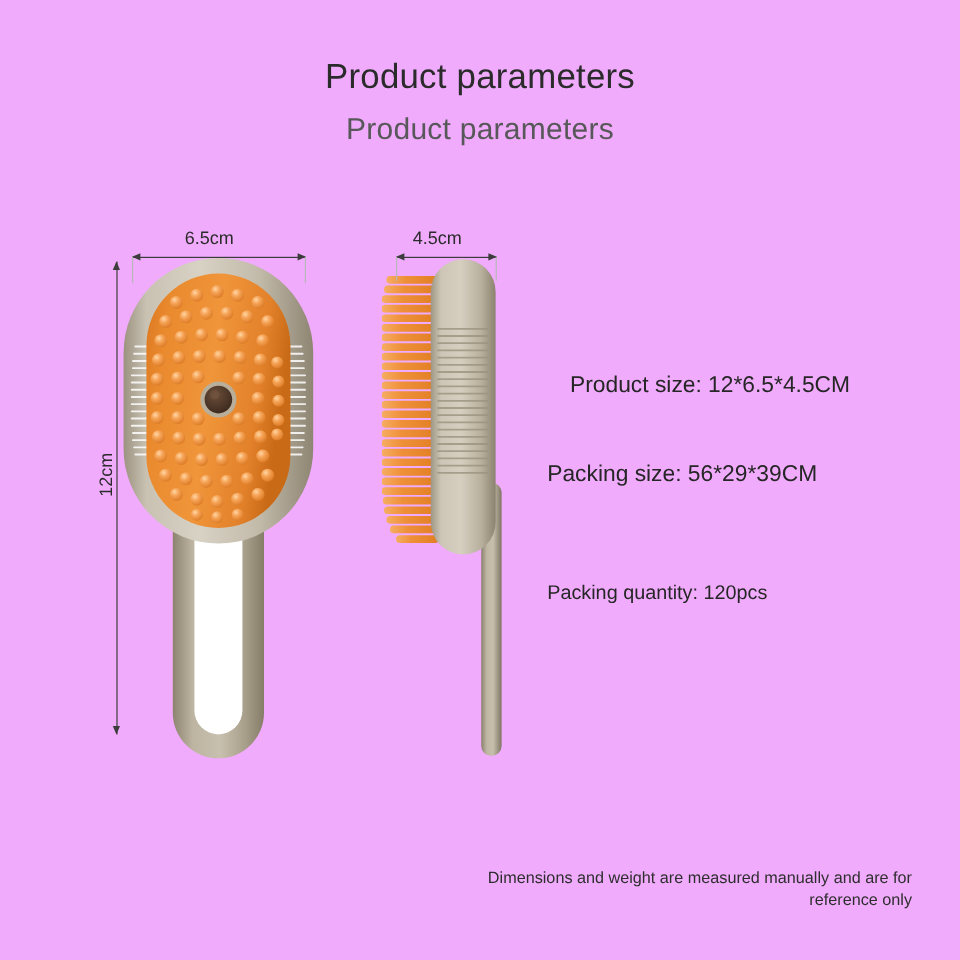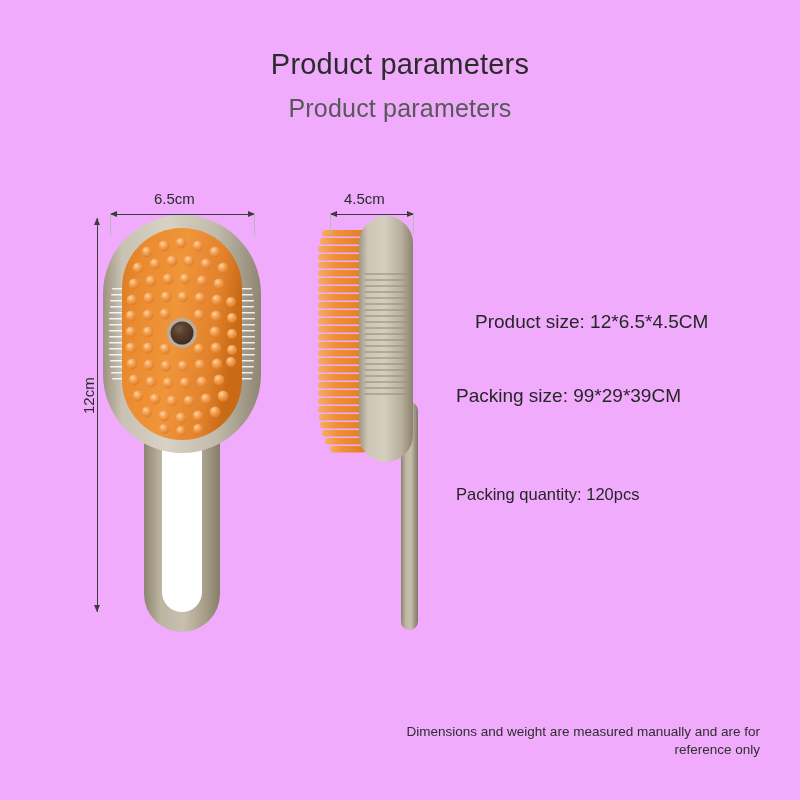--- a/index.html
+++ b/index.html
@@ -406,18 +406,18 @@
 
   <div class="dim-label-v" style="left:80px; top:414px;">12cm</div>
   <div class="arrow-v" style="left:97px; top:218px; height:394px;"></div>
 
   <div class="dim-label" style="left:344px; top:190px;">4.5cm</div>
   <div class="arrow-h" style="left:330px; top:214px; width:84px;"></div>
   <div class="tick-h" style="left:330px; top:214px; height:20px;"></div>
   <div class="tick-h" style="left:413px; top:214px; height:20px;"></div>
 
   <div class="spec-line" style="left:456px; top:311px;margin-left:19px;">Product size: 12*6.5*4.5CM</div>
-  <div class="spec-line" style="left:456px; top:385px;">Packing size: 99*29*39CM</div>
+  <div class="spec-line" style="left:456px; top:385px;">Packing size: 56*29*39CM</div>
   <div class="spec-line small" style="left:456px; top:485px;">Packing quantity: 120pcs</div>
 
   <div class="footer-note">Dimensions and weight are measured manually and are for reference only</div>
 
 </div>
 
 </body></html>

